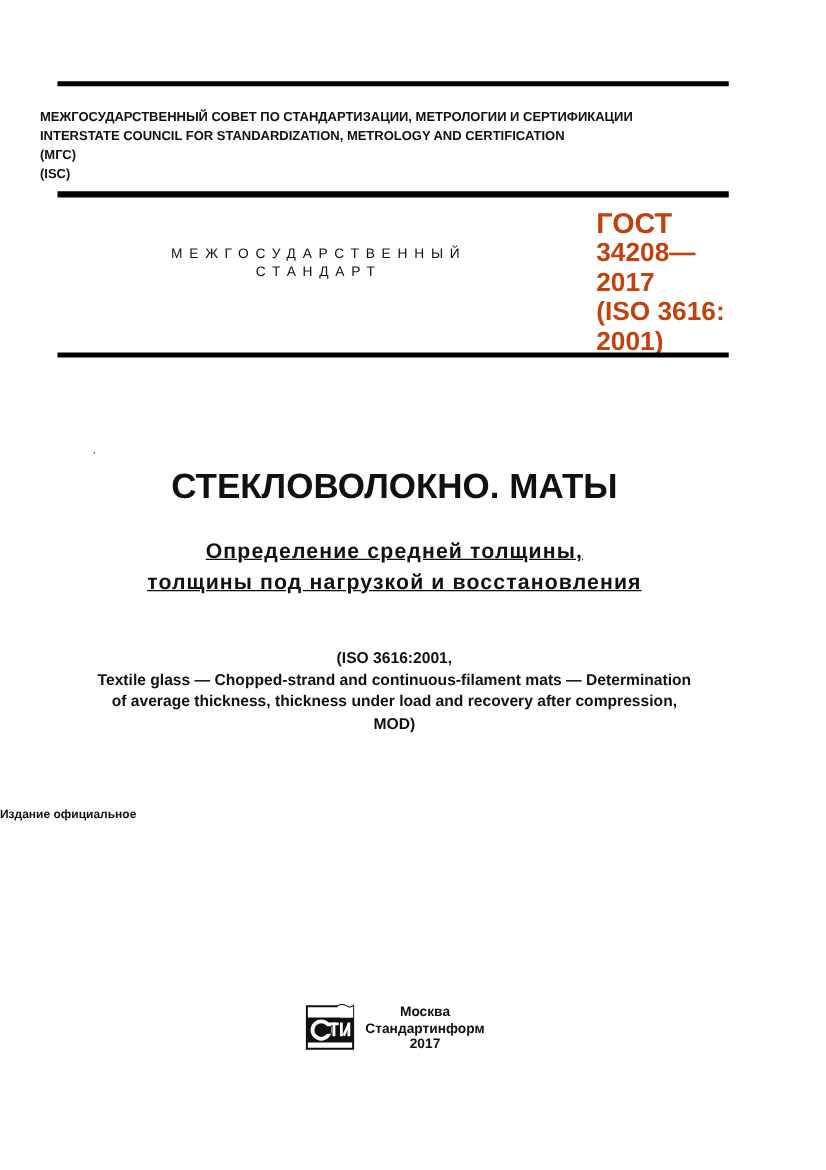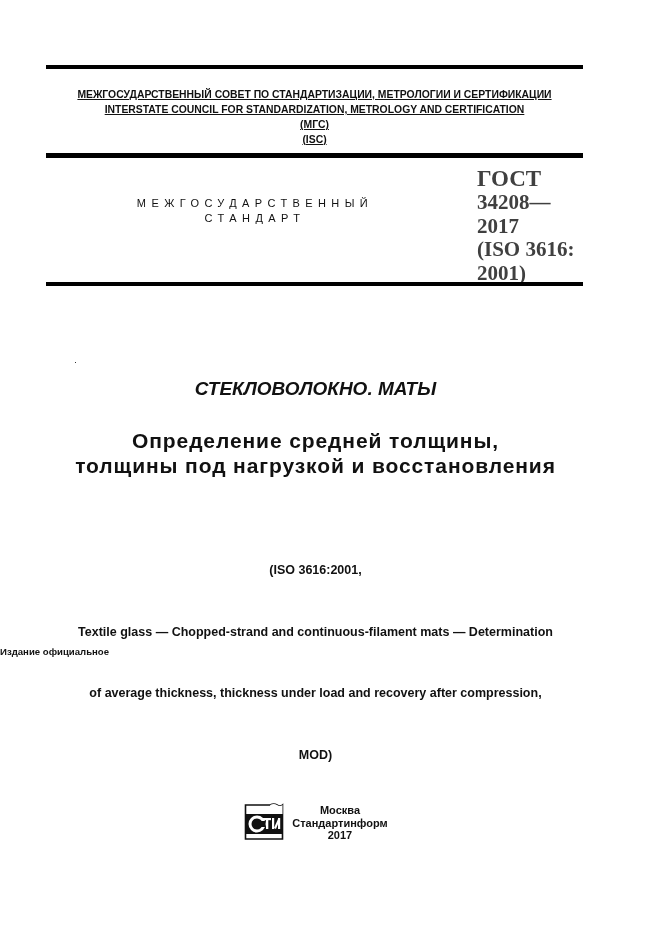--- a/index.html
+++ b/index.html
@@ -16,49 +16,47 @@
       color: #111111;
     }
     .rule {
       position: absolute;
       left: 46px;
       width: 537px;
       background: #000;
     }
     .council {
       position: absolute;
-      left: 46px;
+      left: 32px;
       width: 537px;
       top: 87px;
-      text-align: center;
+      text-align: left;
       font-weight: bold;
       font-size: 10.4px;
       line-height: 15px;
-      text-decoration: underline;
     }
     .council div { white-space: nowrap; }
     .std-type {
       position: absolute;
       left: 100px;
       width: 310px;
       top: 196px;
       text-align: center;
       font-weight: normal;
       font-size: 11px;
       line-height: 15px;
       letter-spacing: 5.4px;
     }
     .std-type div { white-space: nowrap; }
     .gost {
       position: absolute;
       left: 477px;
       top: 166px;
       font-weight: bold;
-      color: #404040;
-      font-family: Liberation Serif, serif;
+      color: #c2410c;
     }
     .gost .g-main {
       font-size: 23px;
       line-height: 25px;
     }
     .gost .g-line {
       font-size: 21px;
       line-height: 23.5px;
       white-space: nowrap;
     }
@@ -70,48 +68,48 @@
       height: 1px;
       background: #333;
     }
     .title {
       position: absolute;
       left: 0;
       width: 631px;
       top: 376px;
       text-align: center;
       font-weight: bold;
-      font-size: 19px;
+      font-size: 28px;
       line-height: 26px;
       white-space: nowrap;
-      font-style: italic;
     }
     .subtitle {
       position: absolute;
       left: 0;
       width: 631px;
       top: 429px;
       text-align: center;
       font-weight: bold;
-      font-size: 21px;
+      font-size: 17px;
       line-height: 24.5px;
       letter-spacing: 0.9px;
+      text-decoration: underline;
     }
     .subtitle div { white-space: nowrap; }
     .iso {
       position: absolute;
       left: 0;
       width: 631px;
       top: 518px;
       text-align: center;
       font-weight: bold;
       font-size: 12.5px;
       line-height: 17.5px;
     }
-    .iso div { white-space: nowrap; margin-top: 44px; }
+    .iso div { white-space: nowrap; }
     .edition {
       position: absolute;
       left: 0;
       width: 631px;
       top: 646px;
       font-weight: bold;
       font-size: 9.6px;
       line-height: 12px;
     }
     .logo {

